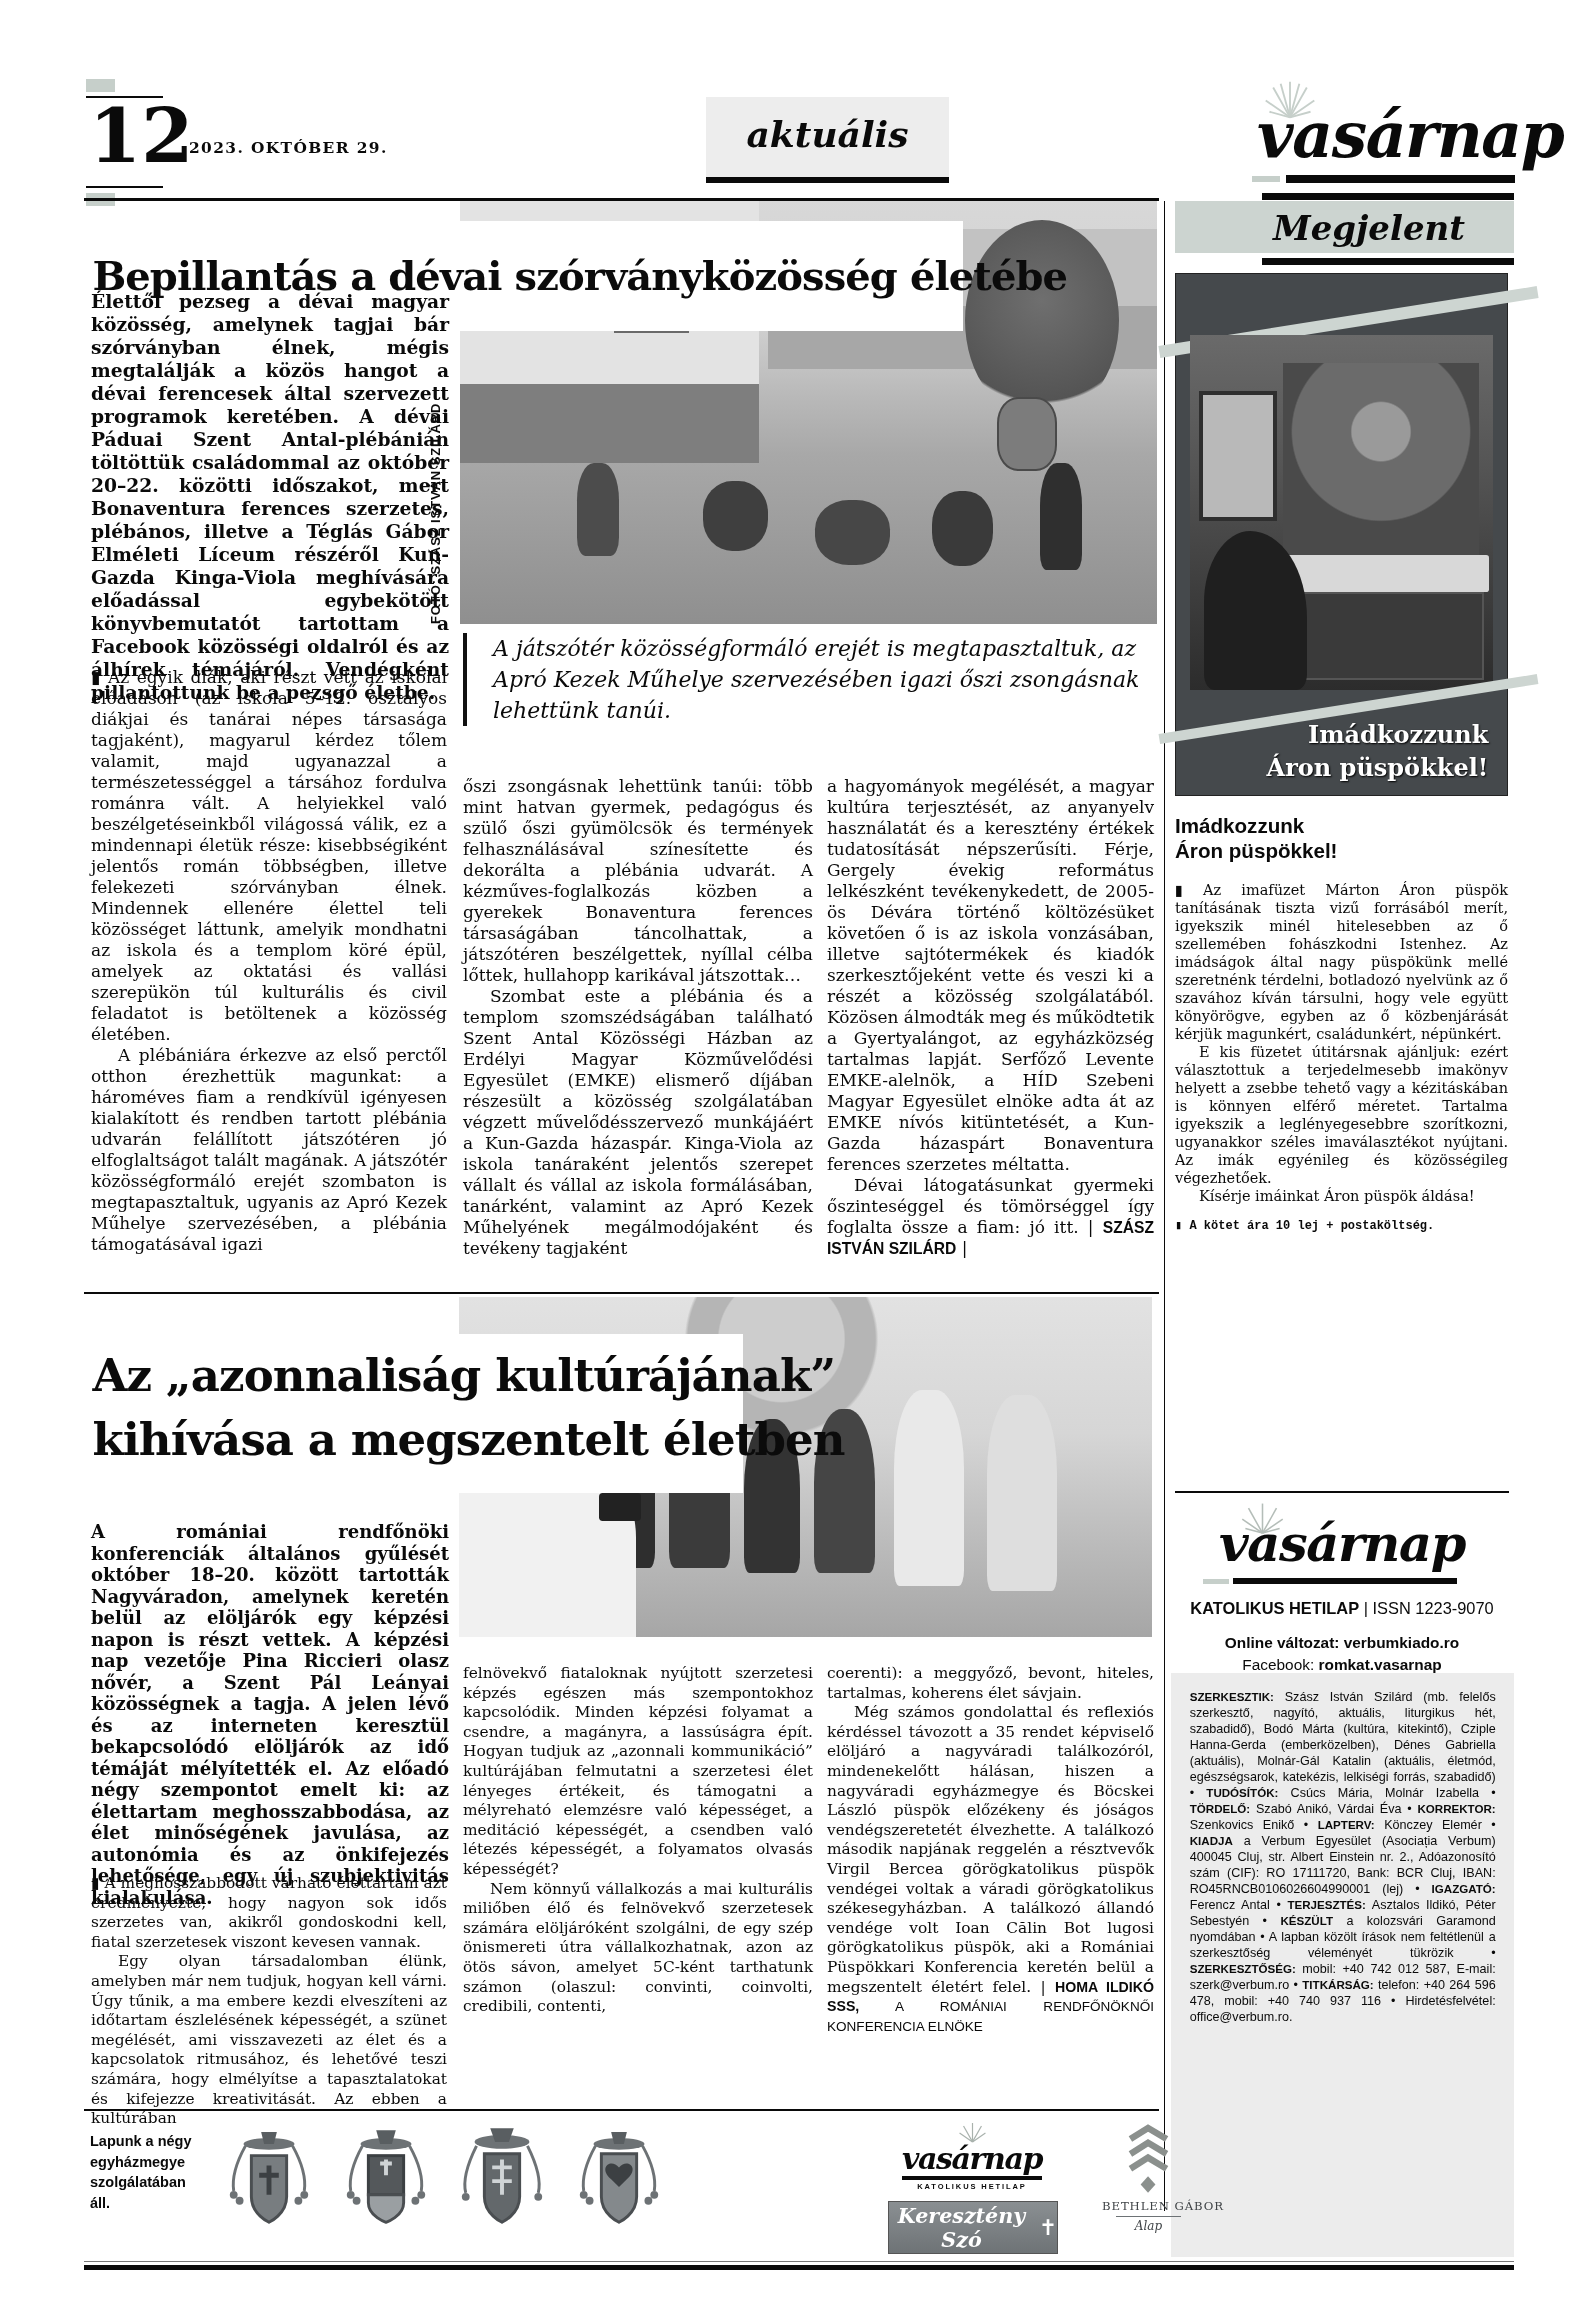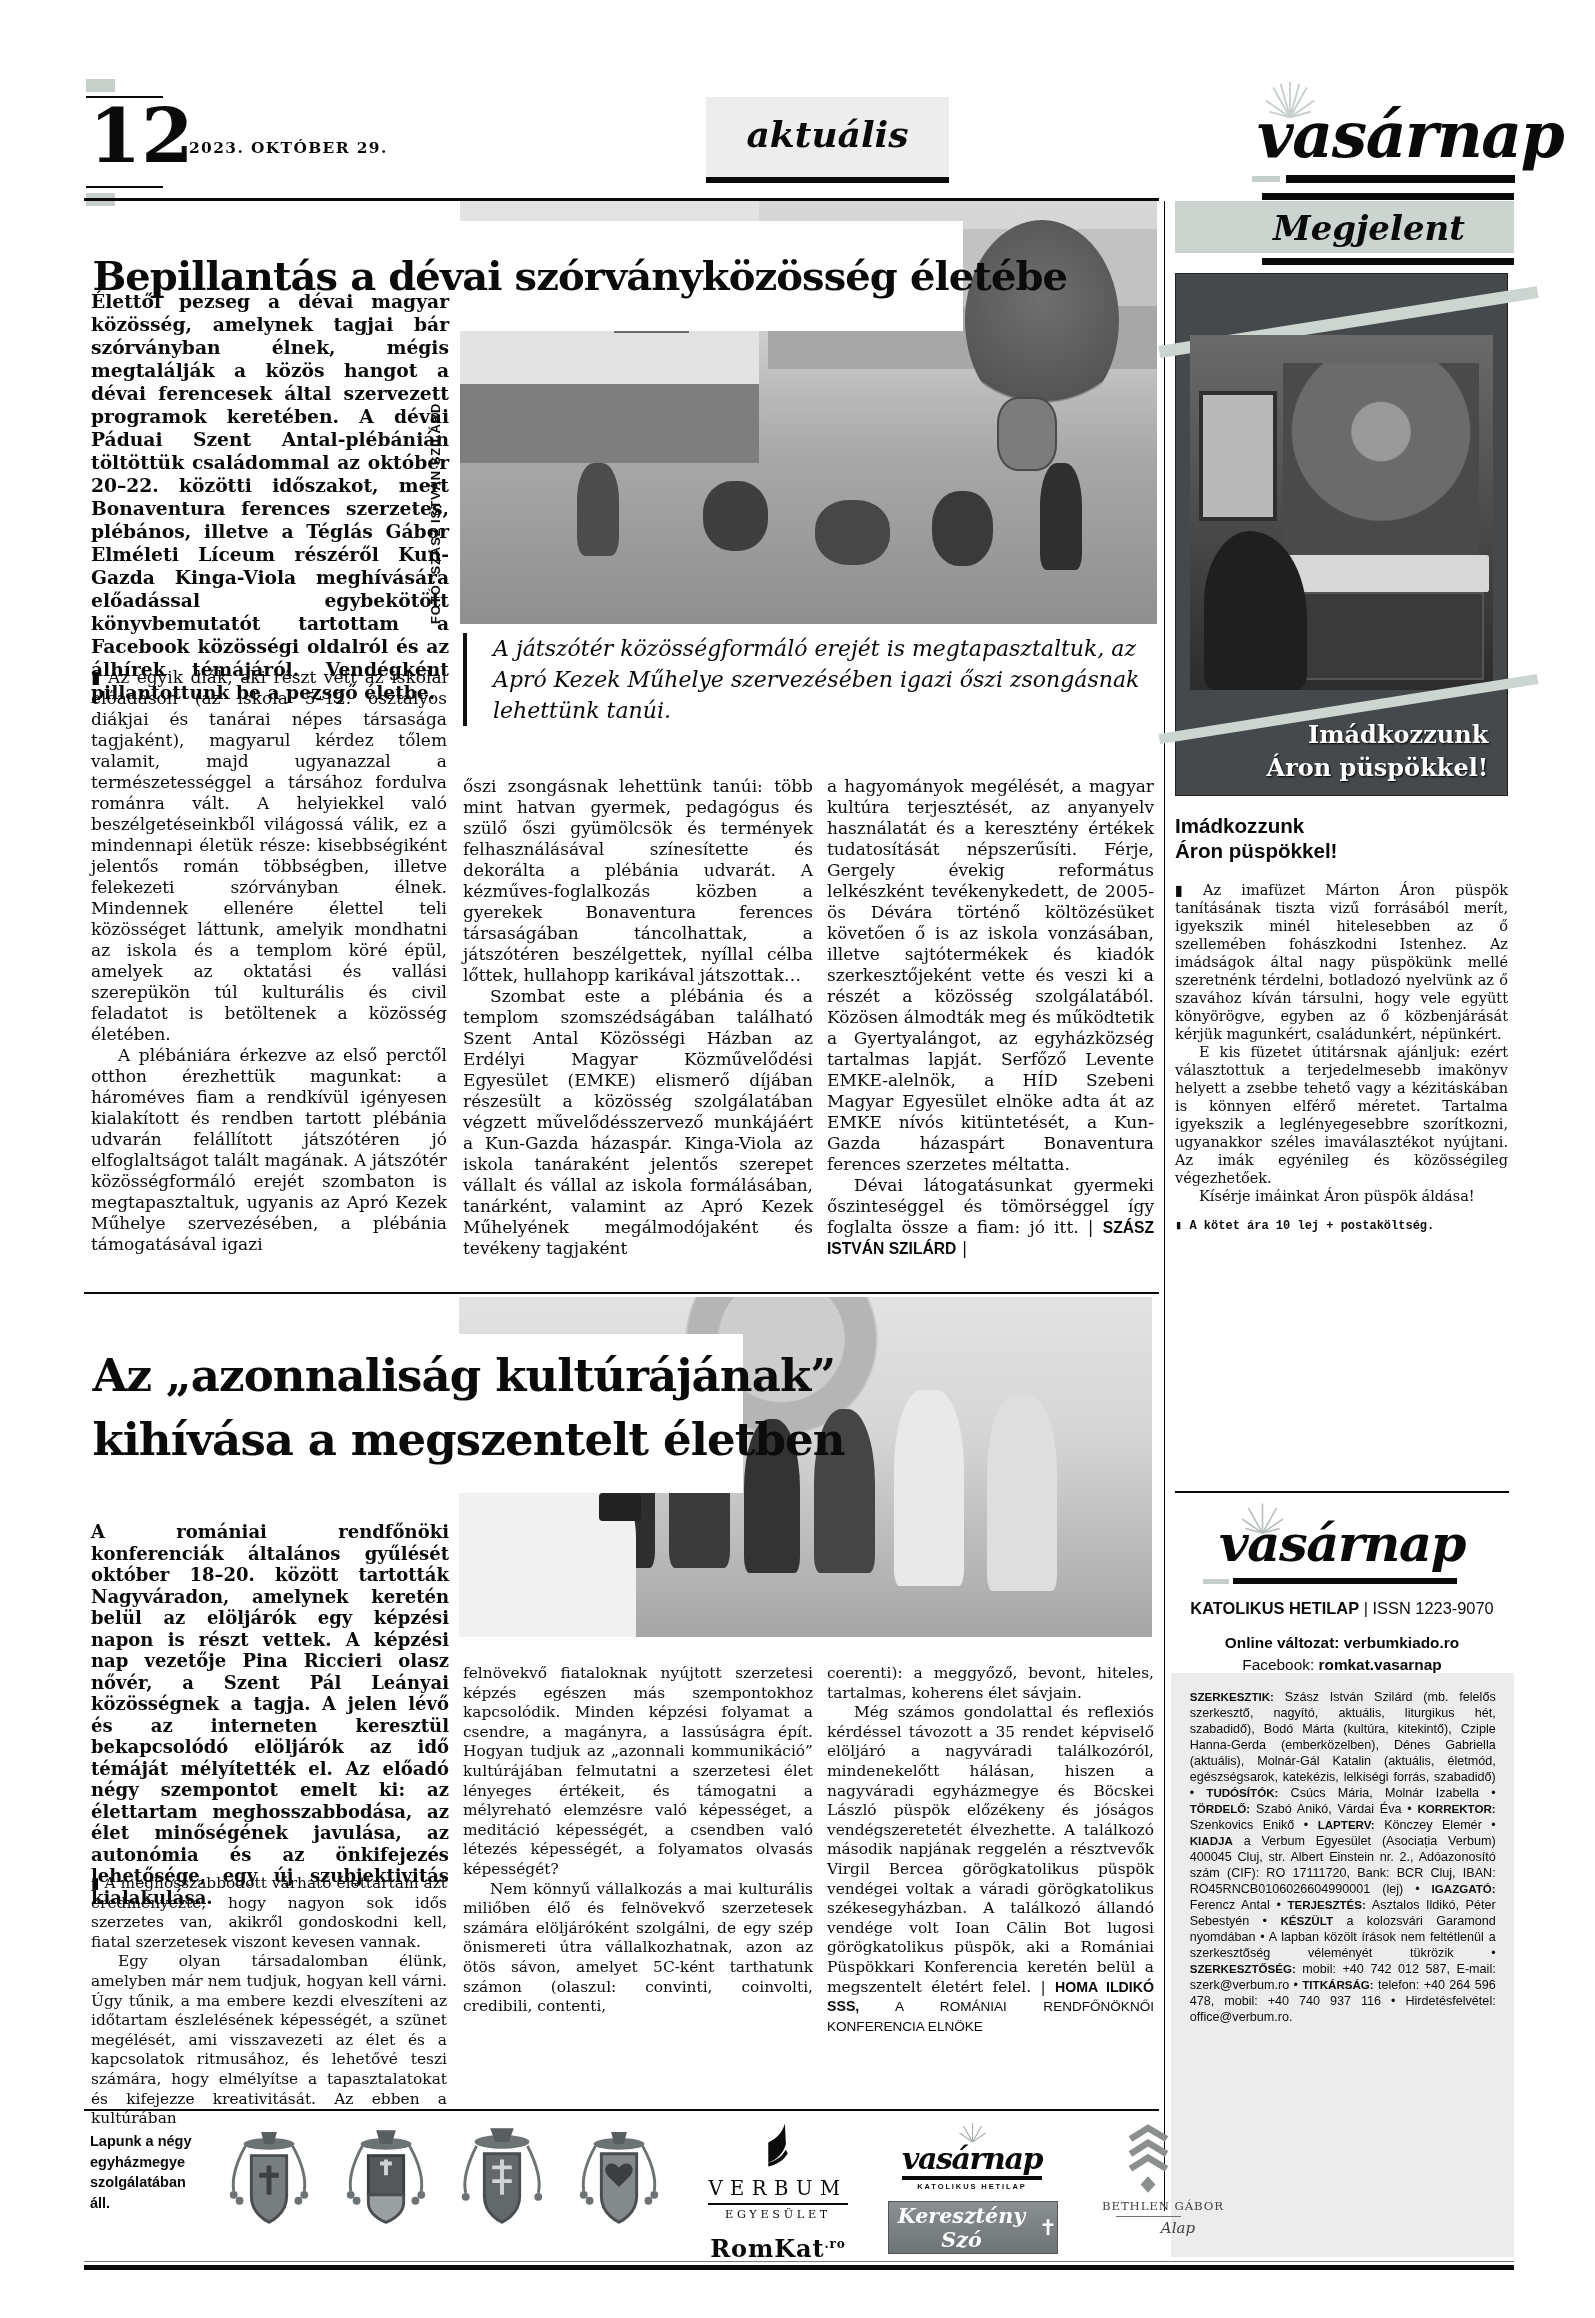--- a/index.html
+++ b/index.html
@@ -278,32 +278,20 @@
     <path d="M26 22 C16 40 12 55 14 68" stroke="#6d7275" stroke-width="3" fill="none"></path>
       <path d="M74 22 C84 40 88 55 86 68" stroke="#6d7275" stroke-width="3" fill="none"></path>
     <circle cx="14" cy="72" r="4" fill="#6d7275"></circle>
       <circle cx="86" cy="72" r="4" fill="#6d7275"></circle>
       <circle cx="20" cy="78" r="4" fill="#6d7275"></circle>
       <circle cx="80" cy="78" r="4" fill="#6d7275"></circle>
     <path d="M32 30 h36 v44 c0 18 -18 26 -18 26 s-18 -8 -18 -26 Z" fill="#84898c" stroke="#4a4e51" stroke-width="3"></path>
     <path d="M50 44 c-8 -10 -22 0 -8 12 l8 8 l8 -8 c14 -12 0 -22 -8 -12 Z" fill="#3c4043"></path>
   </svg>
 
-  <div class="abs centered" style="left:701px;top:2122px;width:154px;">
-    <svg width="42" height="51" viewBox="0 0 45 55">
-      <path d="M30 2 C26 14 20 18 12 22 L12 44 C22 40 28 34 31 24 Z" fill="#0c0c0c"></path>
-      <path d="M12 44 C20 42 26 38 31 30 L33 34 C28 42 21 46 12 48 Z" fill="#0c0c0c"></path>
-    </svg>
-    <div class="ser" style="font-size:19.6px;letter-spacing:7.5px;margin-top:1.9px;">VERBUM</div>
-    <div class="rule" style="width:140px;height:2.8px;margin:2.8px auto;"></div>
-    <div class="ser" style="font-size:11.2px;letter-spacing:3.7px;">EGYESÜLET</div>
-    <div class="ser bold" style="margin-top:13px;font-size:24px;letter-spacing:0.9px;">
-      <span>RomKat</span><sup style="font-size:12px;">.ro</sup>
-    </div>
-  </div>
 
   <div class="abs centered" style="left:888px;top:2122px;width:168px;">
     <svg width="31" height="22.4" viewBox="0 0 60 45" style="display:block;margin:0 auto;">
       <g stroke="#a9b2ad" stroke-width="2.4" fill="none">
         <line x1="30" y1="40" x2="30" y2="2"></line>
           <line x1="30" y1="40" x2="12" y2="8"></line>
           <line x1="30" y1="40" x2="48" y2="8"></line>
         <line x1="30" y1="40" x2="4" y2="22"></line>
           <line x1="30" y1="40" x2="56" y2="22"></line>
       </g>
@@ -321,20 +309,20 @@
     <svg width="51" height="70" viewBox="0 0 55 75">
       <g fill="none" stroke="#8b908d" stroke-width="7">
         <path d="M8 16 L27 4 L47 16"></path>
           <path d="M8 32 L27 20 L47 32"></path>
           <path d="M8 48 L27 36 L47 48"></path>
       </g>
       <path d="M27 56 l8 9 -8 9 -8 -9 Z" fill="#8b908d"></path>
     </svg>
     <div class="ser" style="font-size:11.7px;letter-spacing:0.9px;color:#3f4346;margin-top:2.8px;white-space:nowrap;">BETHLEN GÁBOR</div>
     <div class="rule" style="width:65px;height:0.9px;margin:2.8px auto;background:#6d7275;"></div>
-    <div class="ser ital" style="font-size:15px;color:#3f4346;text-align:right;">Alap</div>
+    <div class="ser ital" style="font-size:12px;color:#3f4346;">Alap</div>
   </div>
 
   <div class="abs" style="left:84px;top:2261px;width:1430px;height:1.4px;background:#777;"></div>
   <div class="abs rule" style="left:84px;top:2265px;width:1430px;height:5.1px;"></div>
 
 </div>
 
 
 </body></html>

